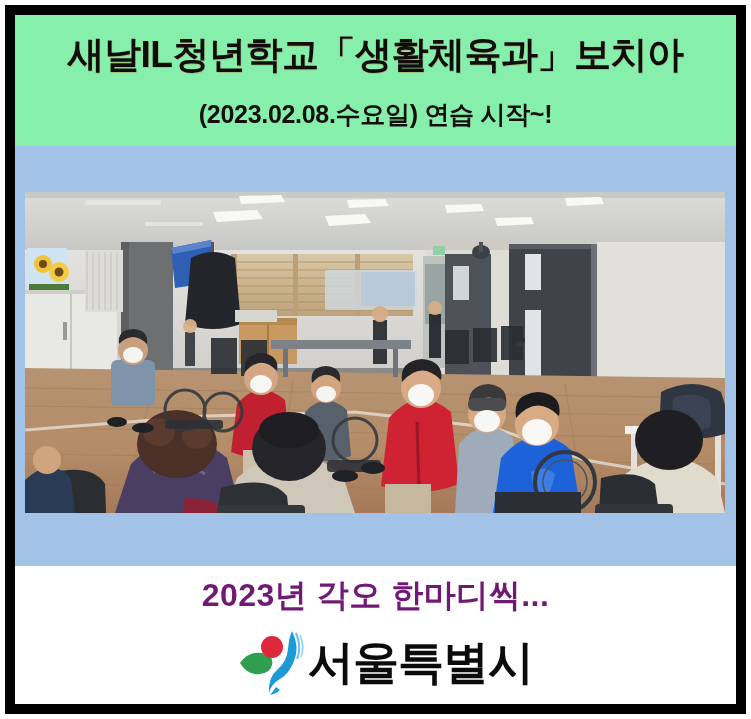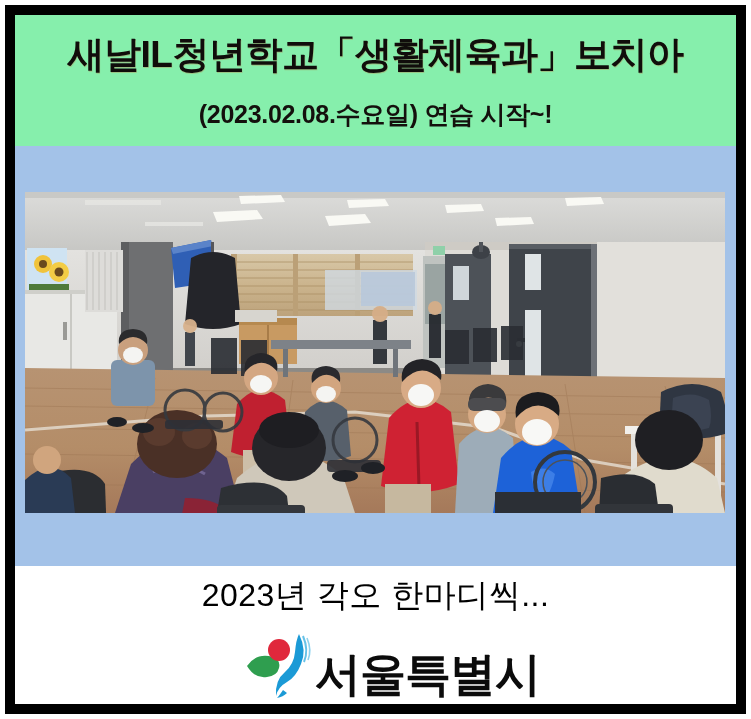--- a/index.html
+++ b/index.html
@@ -100,35 +100,35 @@
     background: #ffffff;
     text-align: center;
   }
   .caption {
     position: absolute;
     left: 0;
     top: 8px;
     width: 100%;
     font-size: 32px;
     line-height: 42px;
-    font-weight: 400;
-    color: #000000;
+    font-weight: 700;
+    color: #701a75;
     letter-spacing: 0.5px;
     white-space: nowrap;
   }
 
   
   .logo-wrap {
     position: absolute;
-    left: 16px;
+    left: 9px;
     top: 58px;
     width: 100%;
     height: 76px;
     display: flex;
-    align-items: flex-end;
+    align-items: center;
     justify-content: center;
     gap: 0;
   }
   .logo-mark { width: 72px; height: 70px; display: block; }
   .logo-text {
     font-size: 46px;
     line-height: 52px;
     font-weight: 700;
     color: #0b0b0b;
     letter-spacing: -1px;

